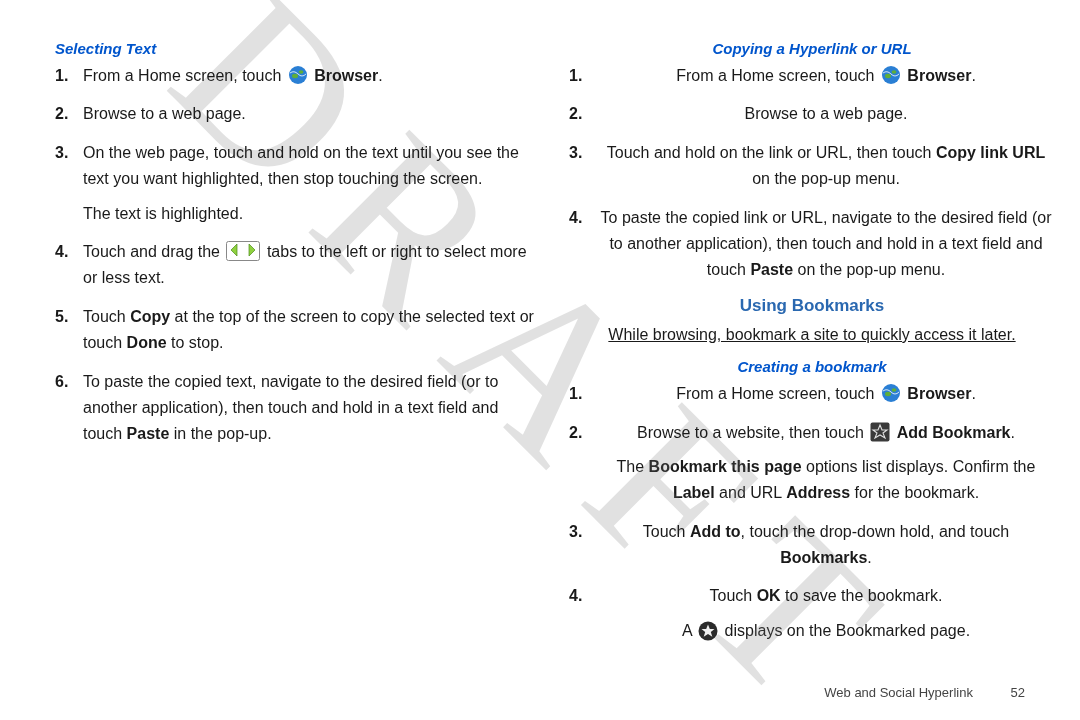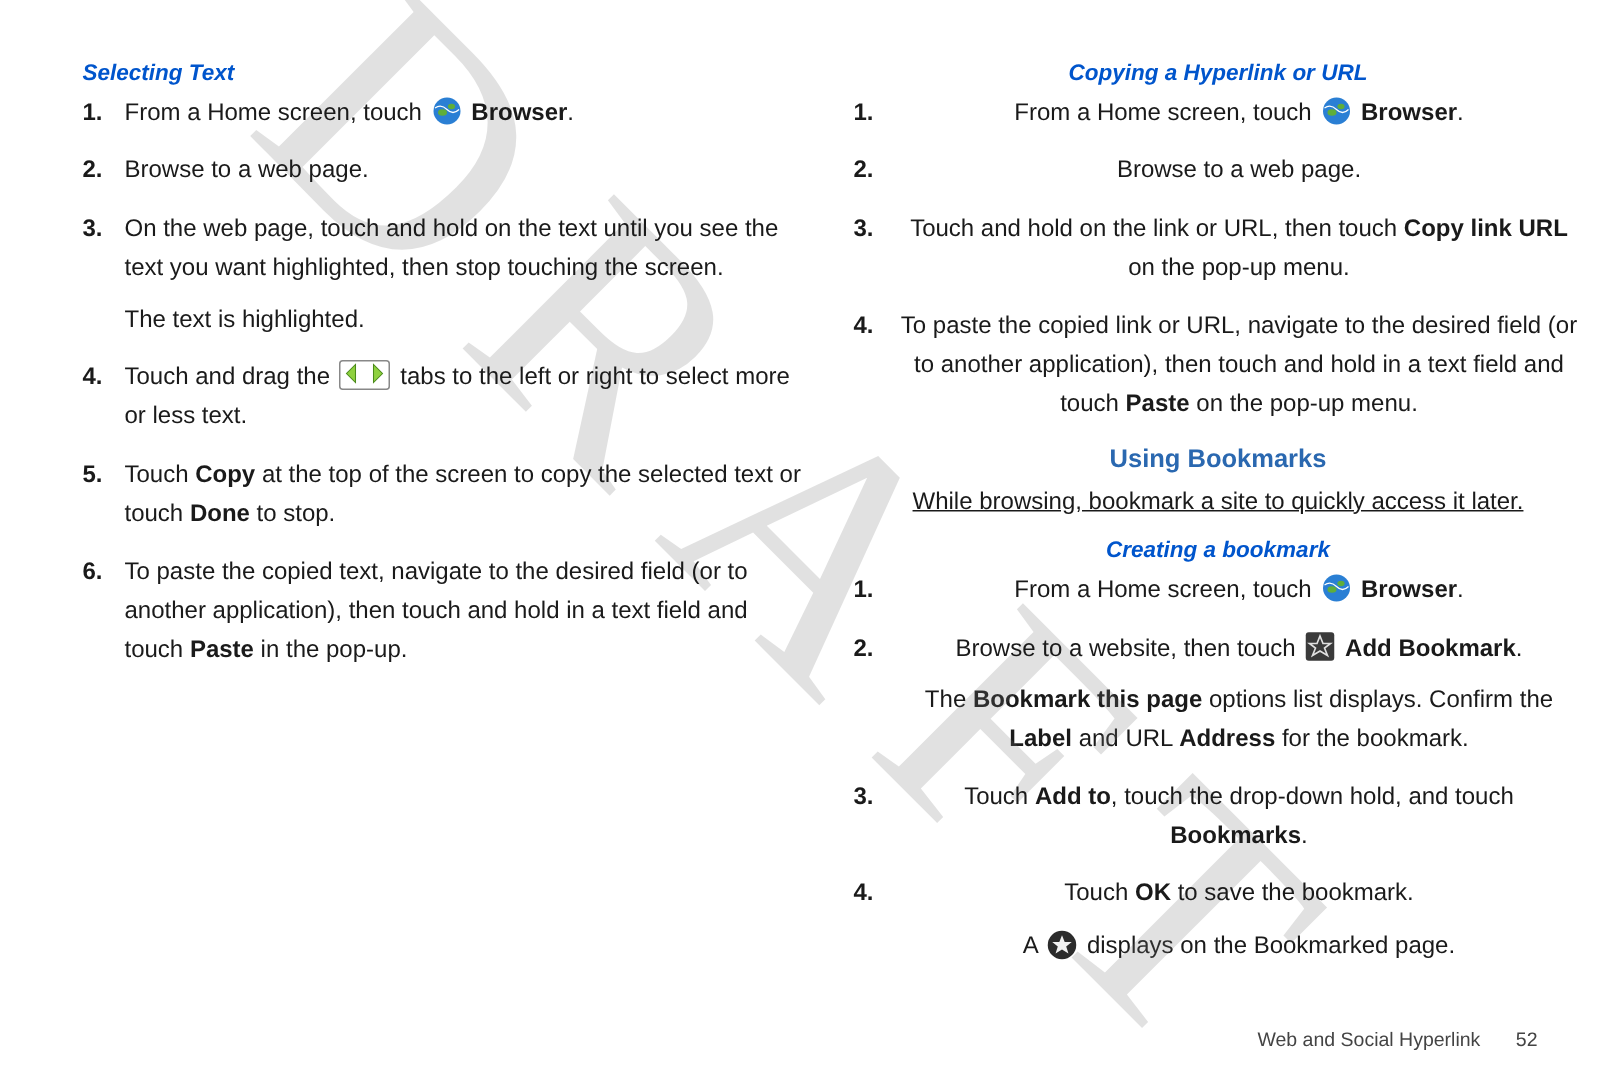--- a/index.html
+++ b/index.html
@@ -74,21 +74,21 @@
     display:inline-block; width:20px; height:20px;
     vertical-align:-5px;
     margin:0 2px;
   }
   .footer {
     position:absolute;
     bottom:20px; right:55px;
     font-size:13px;
     color:#444;
   }
-  .footer .pn { margin-left:20px; }
+  .footer .pn { margin-left:34px; }
 </style>
 </head>
 <body>
 
 <div class="watermark">DRAFT</div>
 
 <div class="page">
 
   <div class="col">
     <div class="h-blue">Selecting Text</div>

